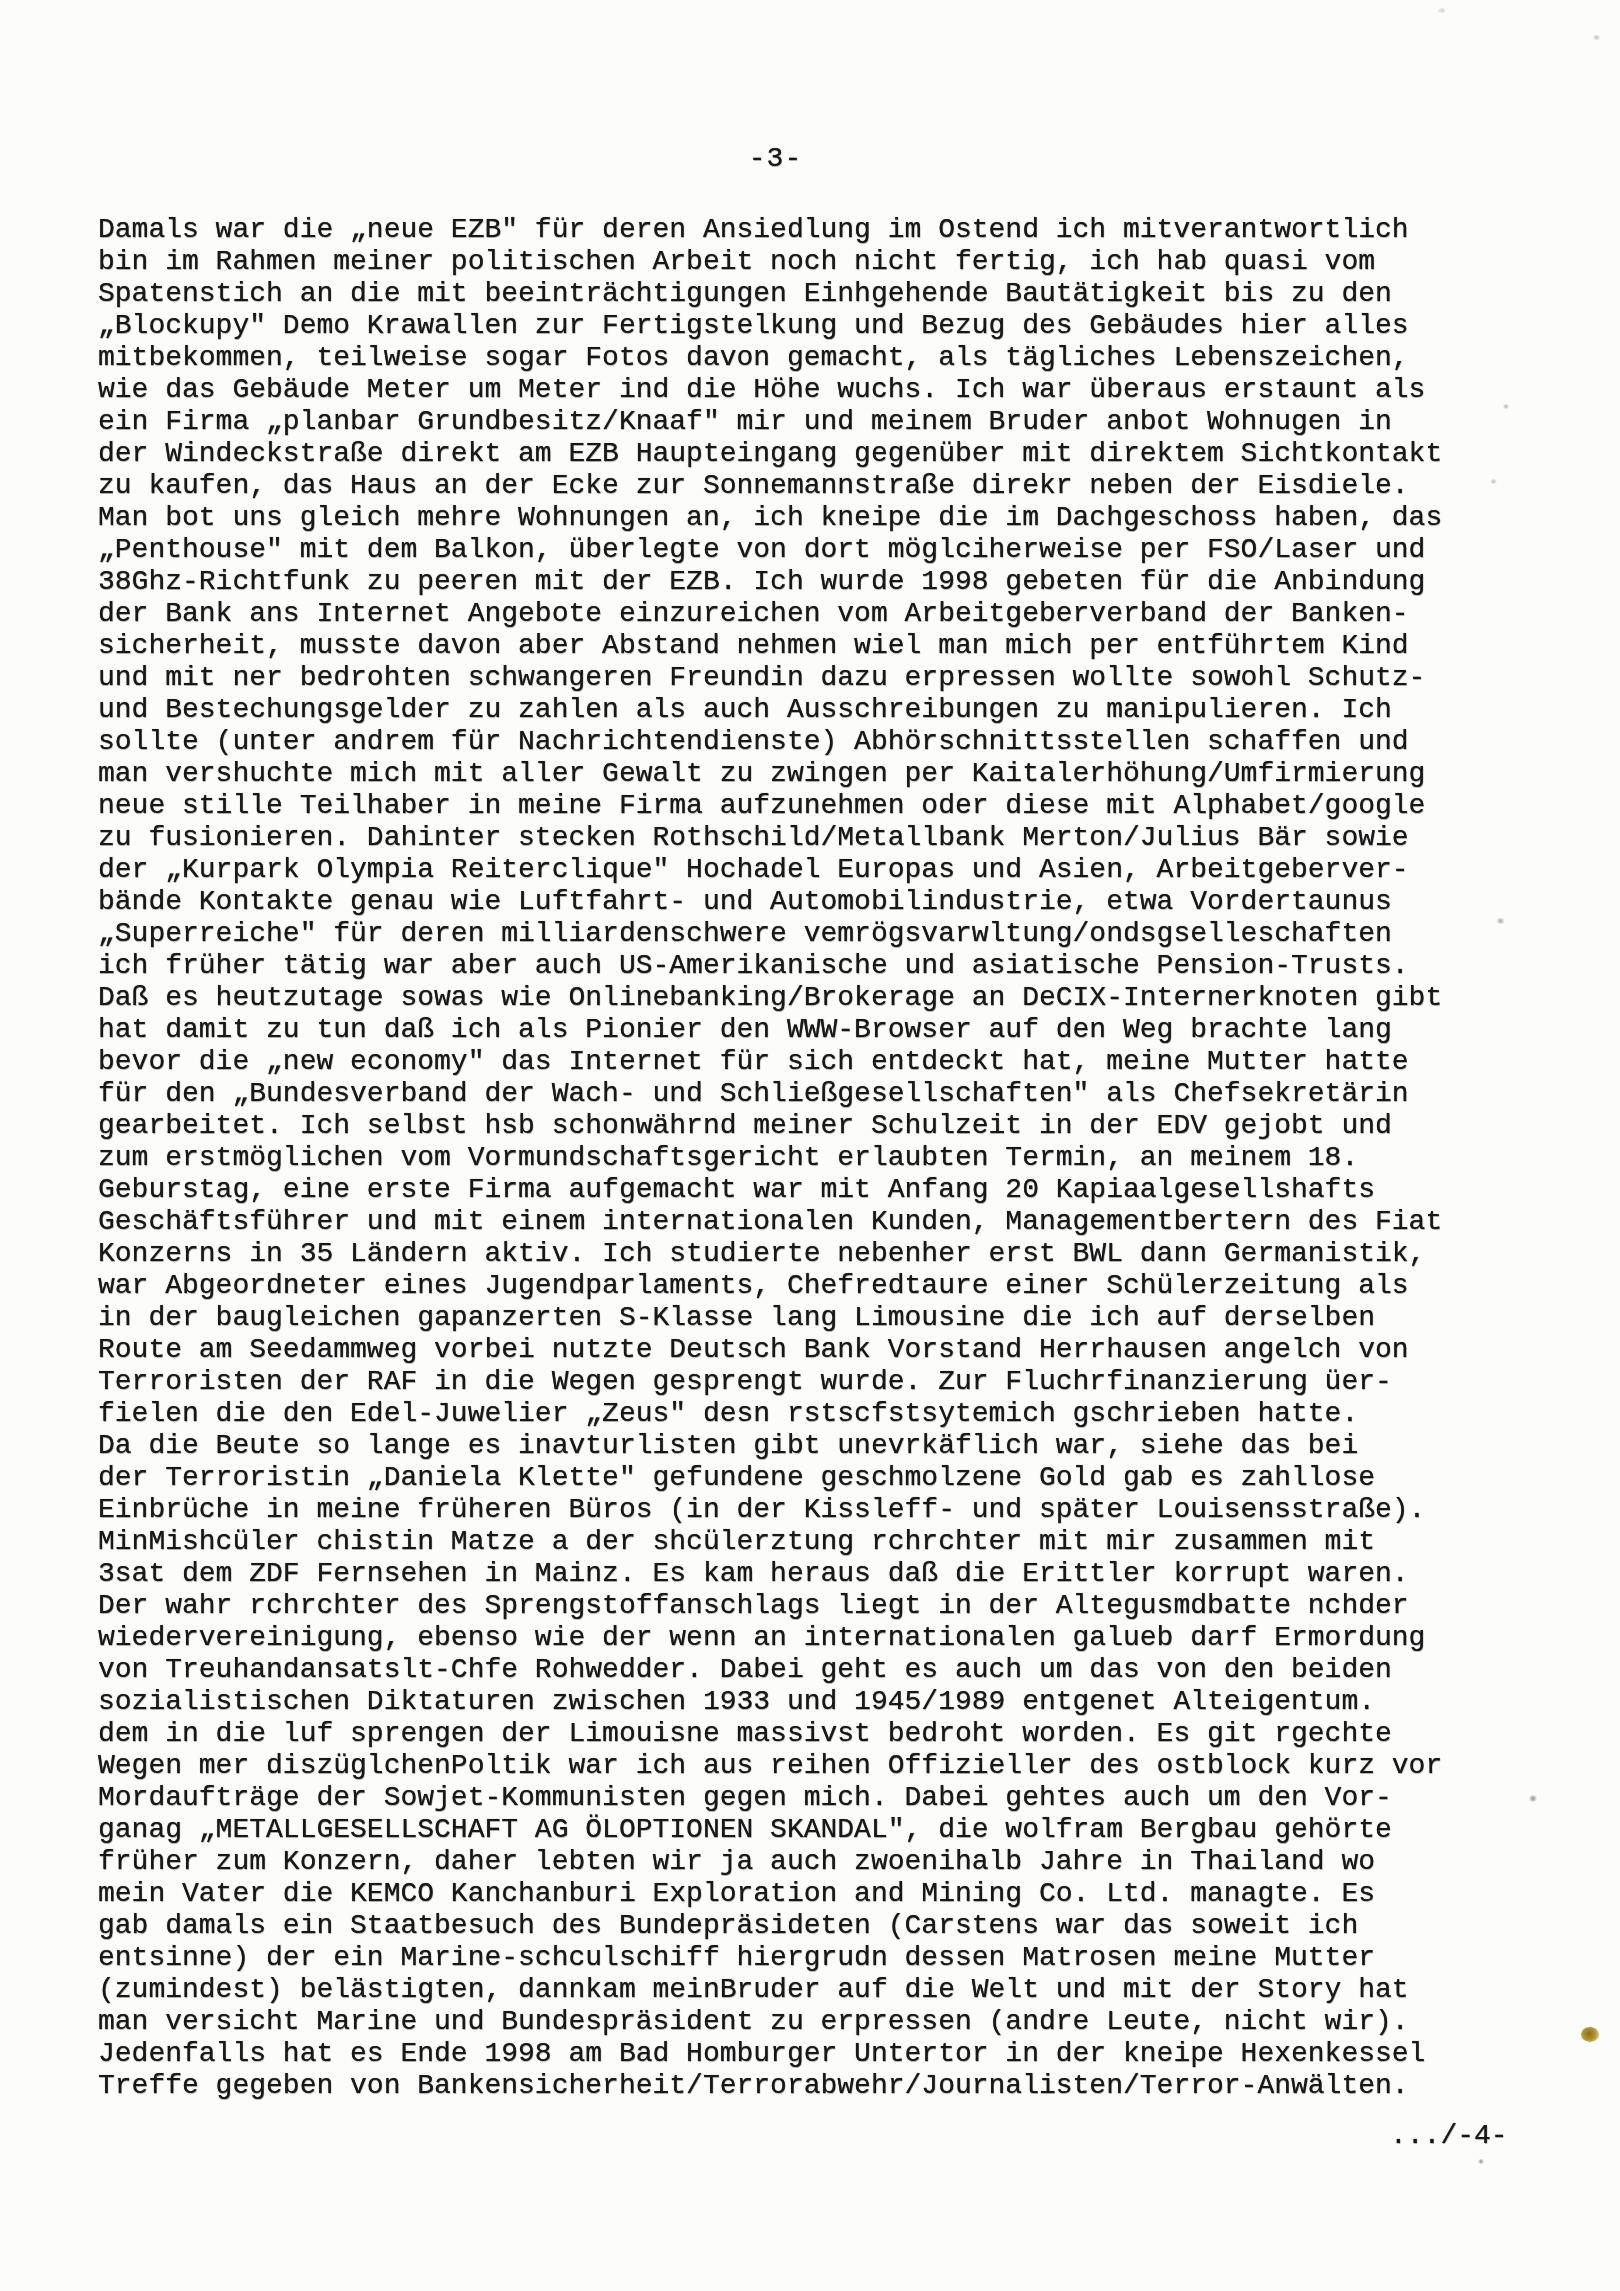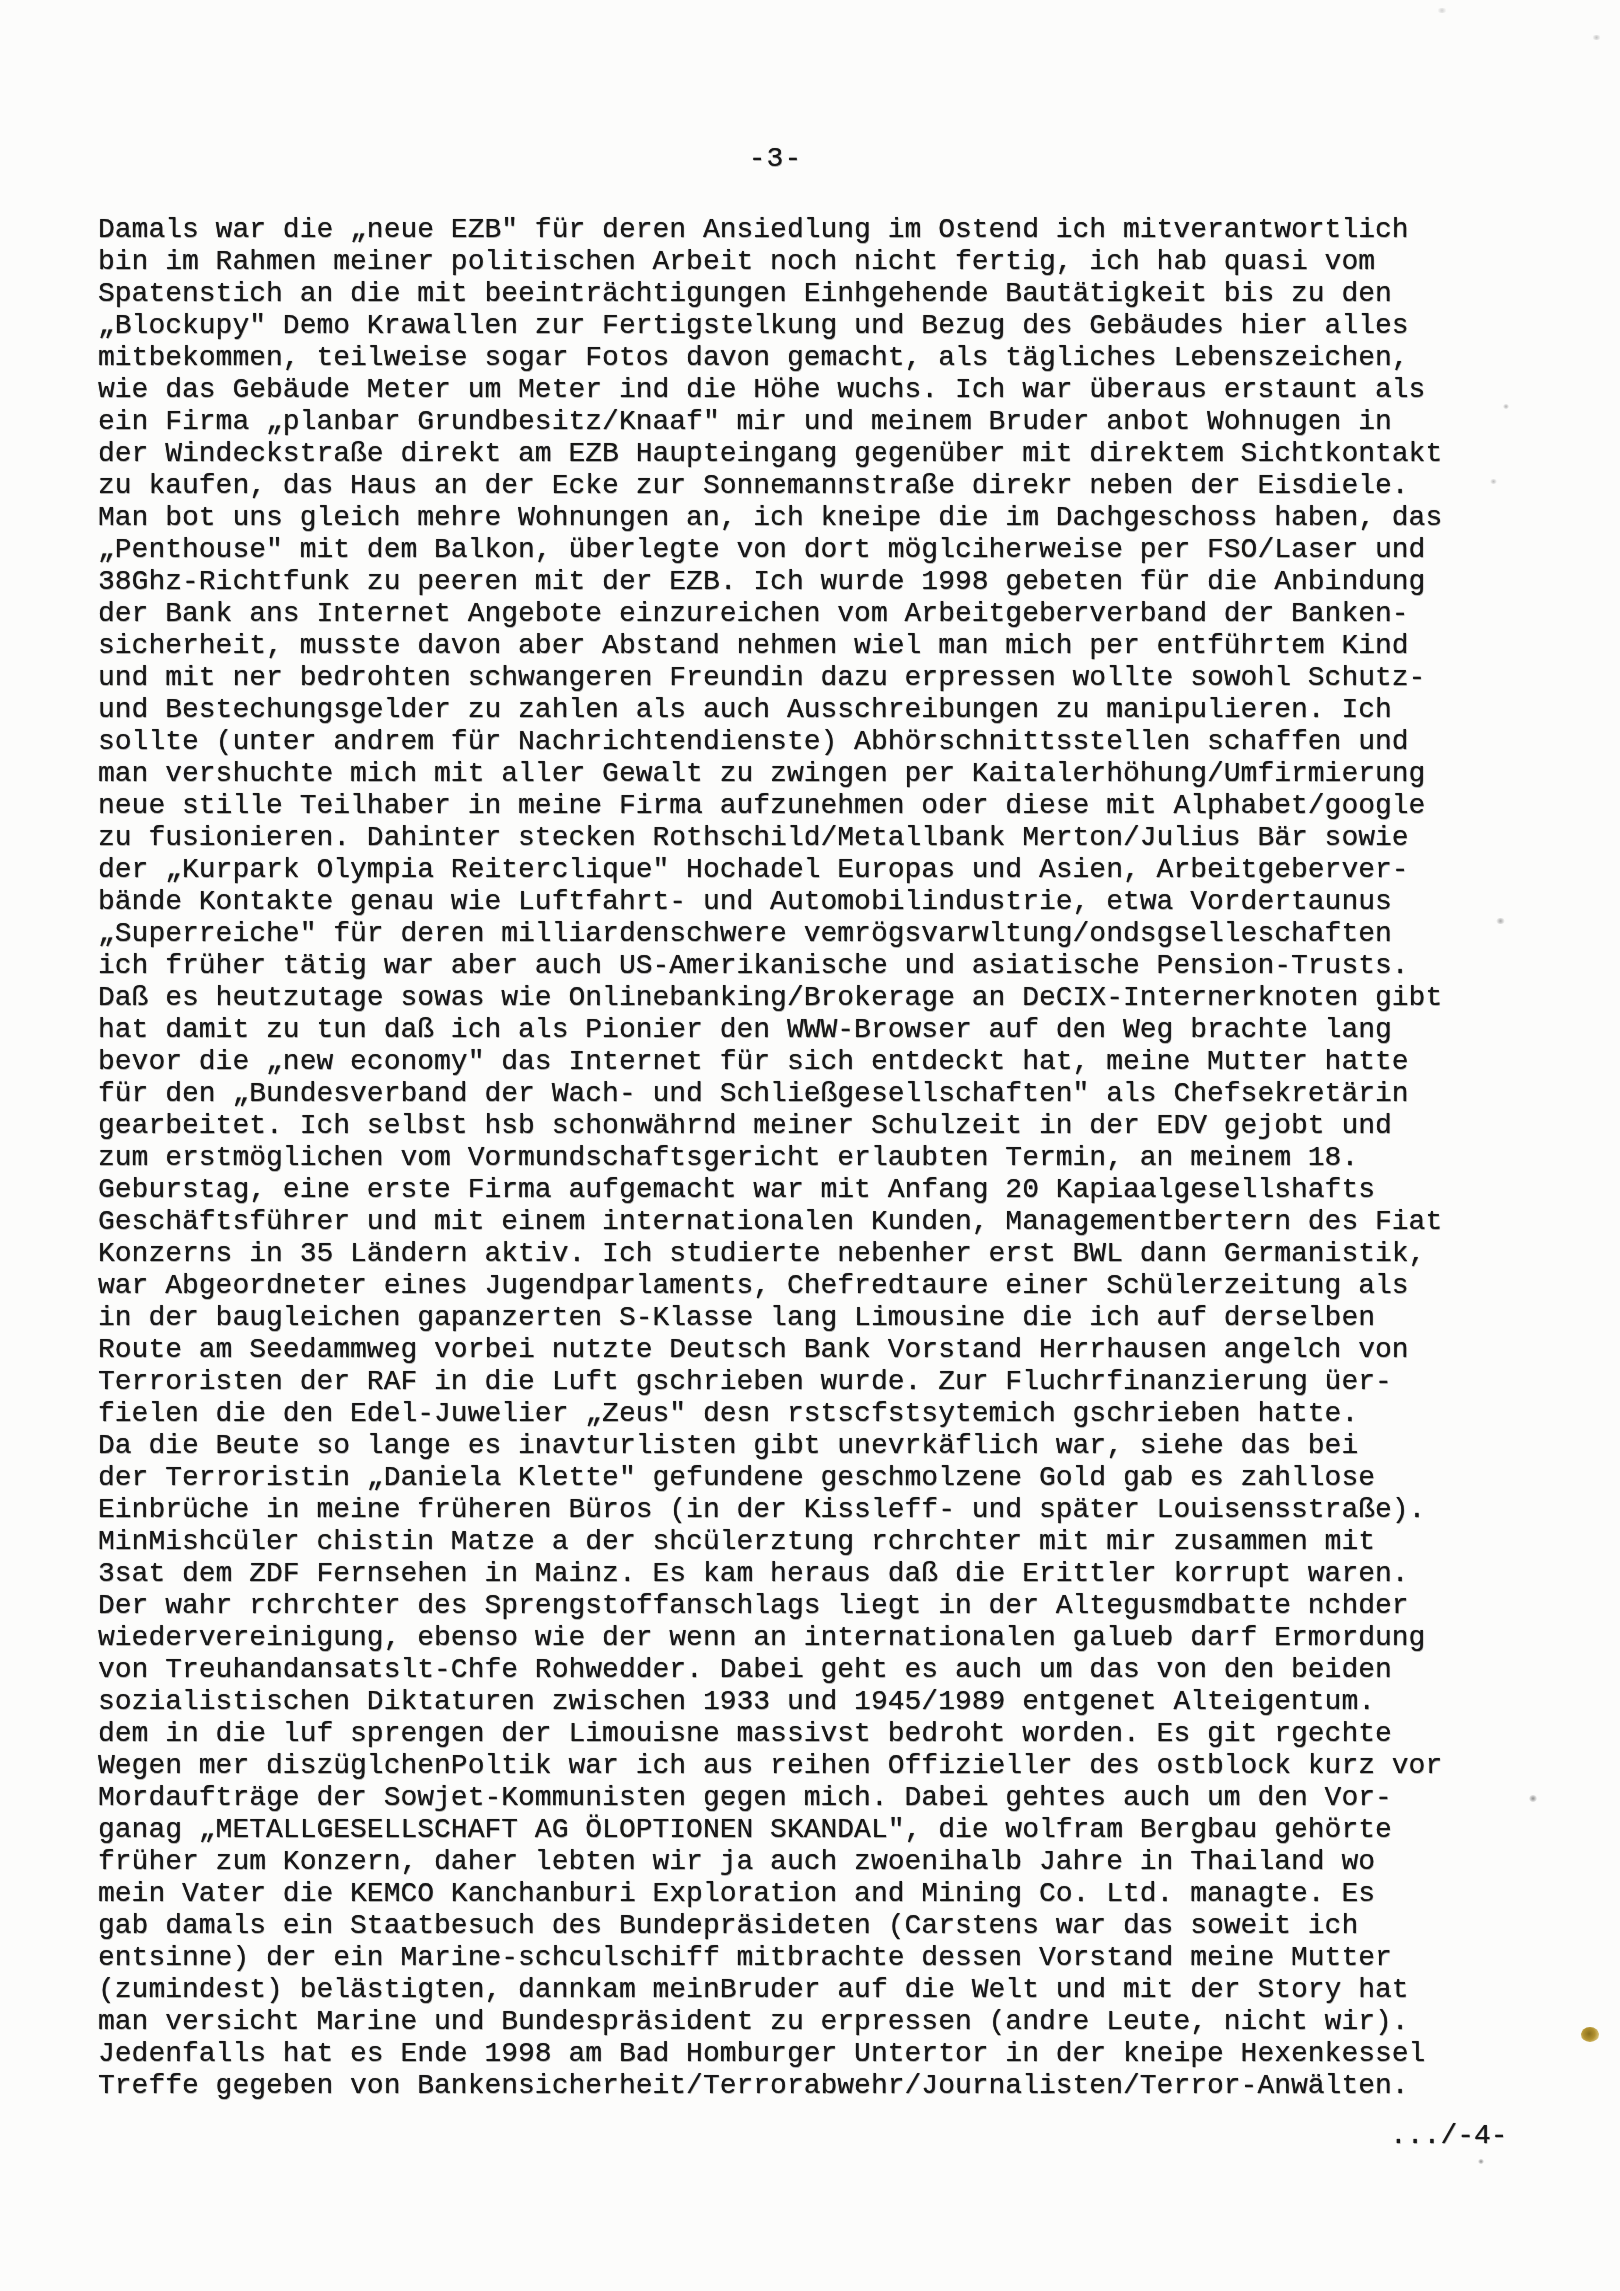--- a/index.html
+++ b/index.html
@@ -102,39 +102,39 @@
       <div class="line">bevor die „new economy" das Internet für sich entdeckt hat, meine Mutter hatte</div>
       <div class="line">für den „Bundesverband der Wach- und Schließgesellschaften" als Chefsekretärin</div>
       <div class="line">gearbeitet. Ich selbst hsb schonwährnd meiner Schulzeit in der EDV gejobt und</div>
       <div class="line">zum erstmöglichen vom Vormundschaftsgericht erlaubten Termin, an meinem 18.</div>
       <div class="line">Geburstag, eine erste Firma aufgemacht war mit Anfang 20 Kapiaalgesellshafts</div>
       <div class="line">Geschäftsführer und mit einem internationalen Kunden, Managementbertern des Fiat</div>
       <div class="line">Konzerns in 35 Ländern aktiv. Ich studierte nebenher erst BWL dann Germanistik,</div>
       <div class="line">war Abgeordneter eines Jugendparlaments, Chefredtaure einer Schülerzeitung als</div>
       <div class="line">in der baugleichen gapanzerten S-Klasse lang Limousine die ich auf derselben</div>
       <div class="line">Route am Seedammweg vorbei nutzte Deutsch Bank Vorstand Herrhausen angelch von</div>
-      <div class="line">Terroristen der RAF in die Luft gschrieben wurde. Zur Fluchrfinanzierung üer-</div>
+      <div class="line">Terroristen der RAF in die Wegen gesprengt wurde. Zur Fluchrfinanzierung üer-</div>
       <div class="line">fielen die den Edel-Juwelier „Zeus" desn rstscfstsytemich gschrieben hatte.</div>
       <div class="line">Da die Beute so lange es inavturlisten gibt unevrkäflich war, siehe das bei</div>
       <div class="line">der Terroristin „Daniela Klette" gefundene geschmolzene Gold gab es zahllose</div>
       <div class="line">Einbrüche in meine früheren Büros (in der Kissleff- und später Louisensstraße).</div>
       <div class="line">MinMishcüler chistin Matze a der shcülerztung rchrchter mit mir zusammen mit</div>
       <div class="line">3sat dem ZDF Fernsehen in Mainz. Es kam heraus daß die Erittler korrupt waren.</div>
       <div class="line">Der wahr rchrchter des Sprengstoffanschlags liegt in der Altegusmdbatte nchder</div>
       <div class="line">wiedervereinigung, ebenso wie der wenn an internationalen galueb darf Ermordung</div>
       <div class="line">von Treuhandansatslt-Chfe Rohwedder. Dabei geht es auch um das von den beiden</div>
       <div class="line">sozialistischen Diktaturen zwischen 1933 und 1945/1989 entgenet Alteigentum.</div>
       <div class="line">dem in die luf sprengen der Limouisne massivst bedroht worden. Es git rgechte</div>
       <div class="line">Wegen mer diszüglchenPoltik war ich aus reihen Offizieller des ostblock kurz vor</div>
       <div class="line">Mordaufträge der Sowjet-Kommunisten gegen mich. Dabei gehtes auch um den Vor-</div>
       <div class="line">ganag „METALLGESELLSCHAFT AG ÖLOPTIONEN SKANDAL", die wolfram Bergbau gehörte</div>
       <div class="line">früher zum Konzern, daher lebten wir ja auch zwoenihalb Jahre in Thailand wo</div>
       <div class="line">mein Vater die KEMCO Kanchanburi Exploration and Mining Co. Ltd. managte. Es</div>
       <div class="line">gab damals ein Staatbesuch des Bundepräsideten (Carstens war das soweit ich</div>
-      <div class="line">entsinne) der ein Marine-schculschiff mitbrachte dessen Vorstand meine Mutter</div>
+      <div class="line">entsinne) der ein Marine-schculschiff hiergrudn dessen Matrosen meine Mutter</div>
       <div class="line">(zumindest) belästigten, dannkam meinBruder auf die Welt und mit der Story hat</div>
       <div class="line">man versicht Marine und Bundespräsident zu erpressen (andre Leute, nicht wir).</div>
       <div class="line">Jedenfalls hat es Ende 1998 am Bad Homburger Untertor in der kneipe Hexenkessel</div>
       <div class="line">Treffe gegeben von Bankensicherheit/Terrorabwehr/Journalisten/Terror-Anwälten.</div>
     </div>
 
   <div class="footer-marker">.../-4-</div>
 
   <div class="speck speck-olive"></div>
   <div class="speck speck-gray-1"></div>

